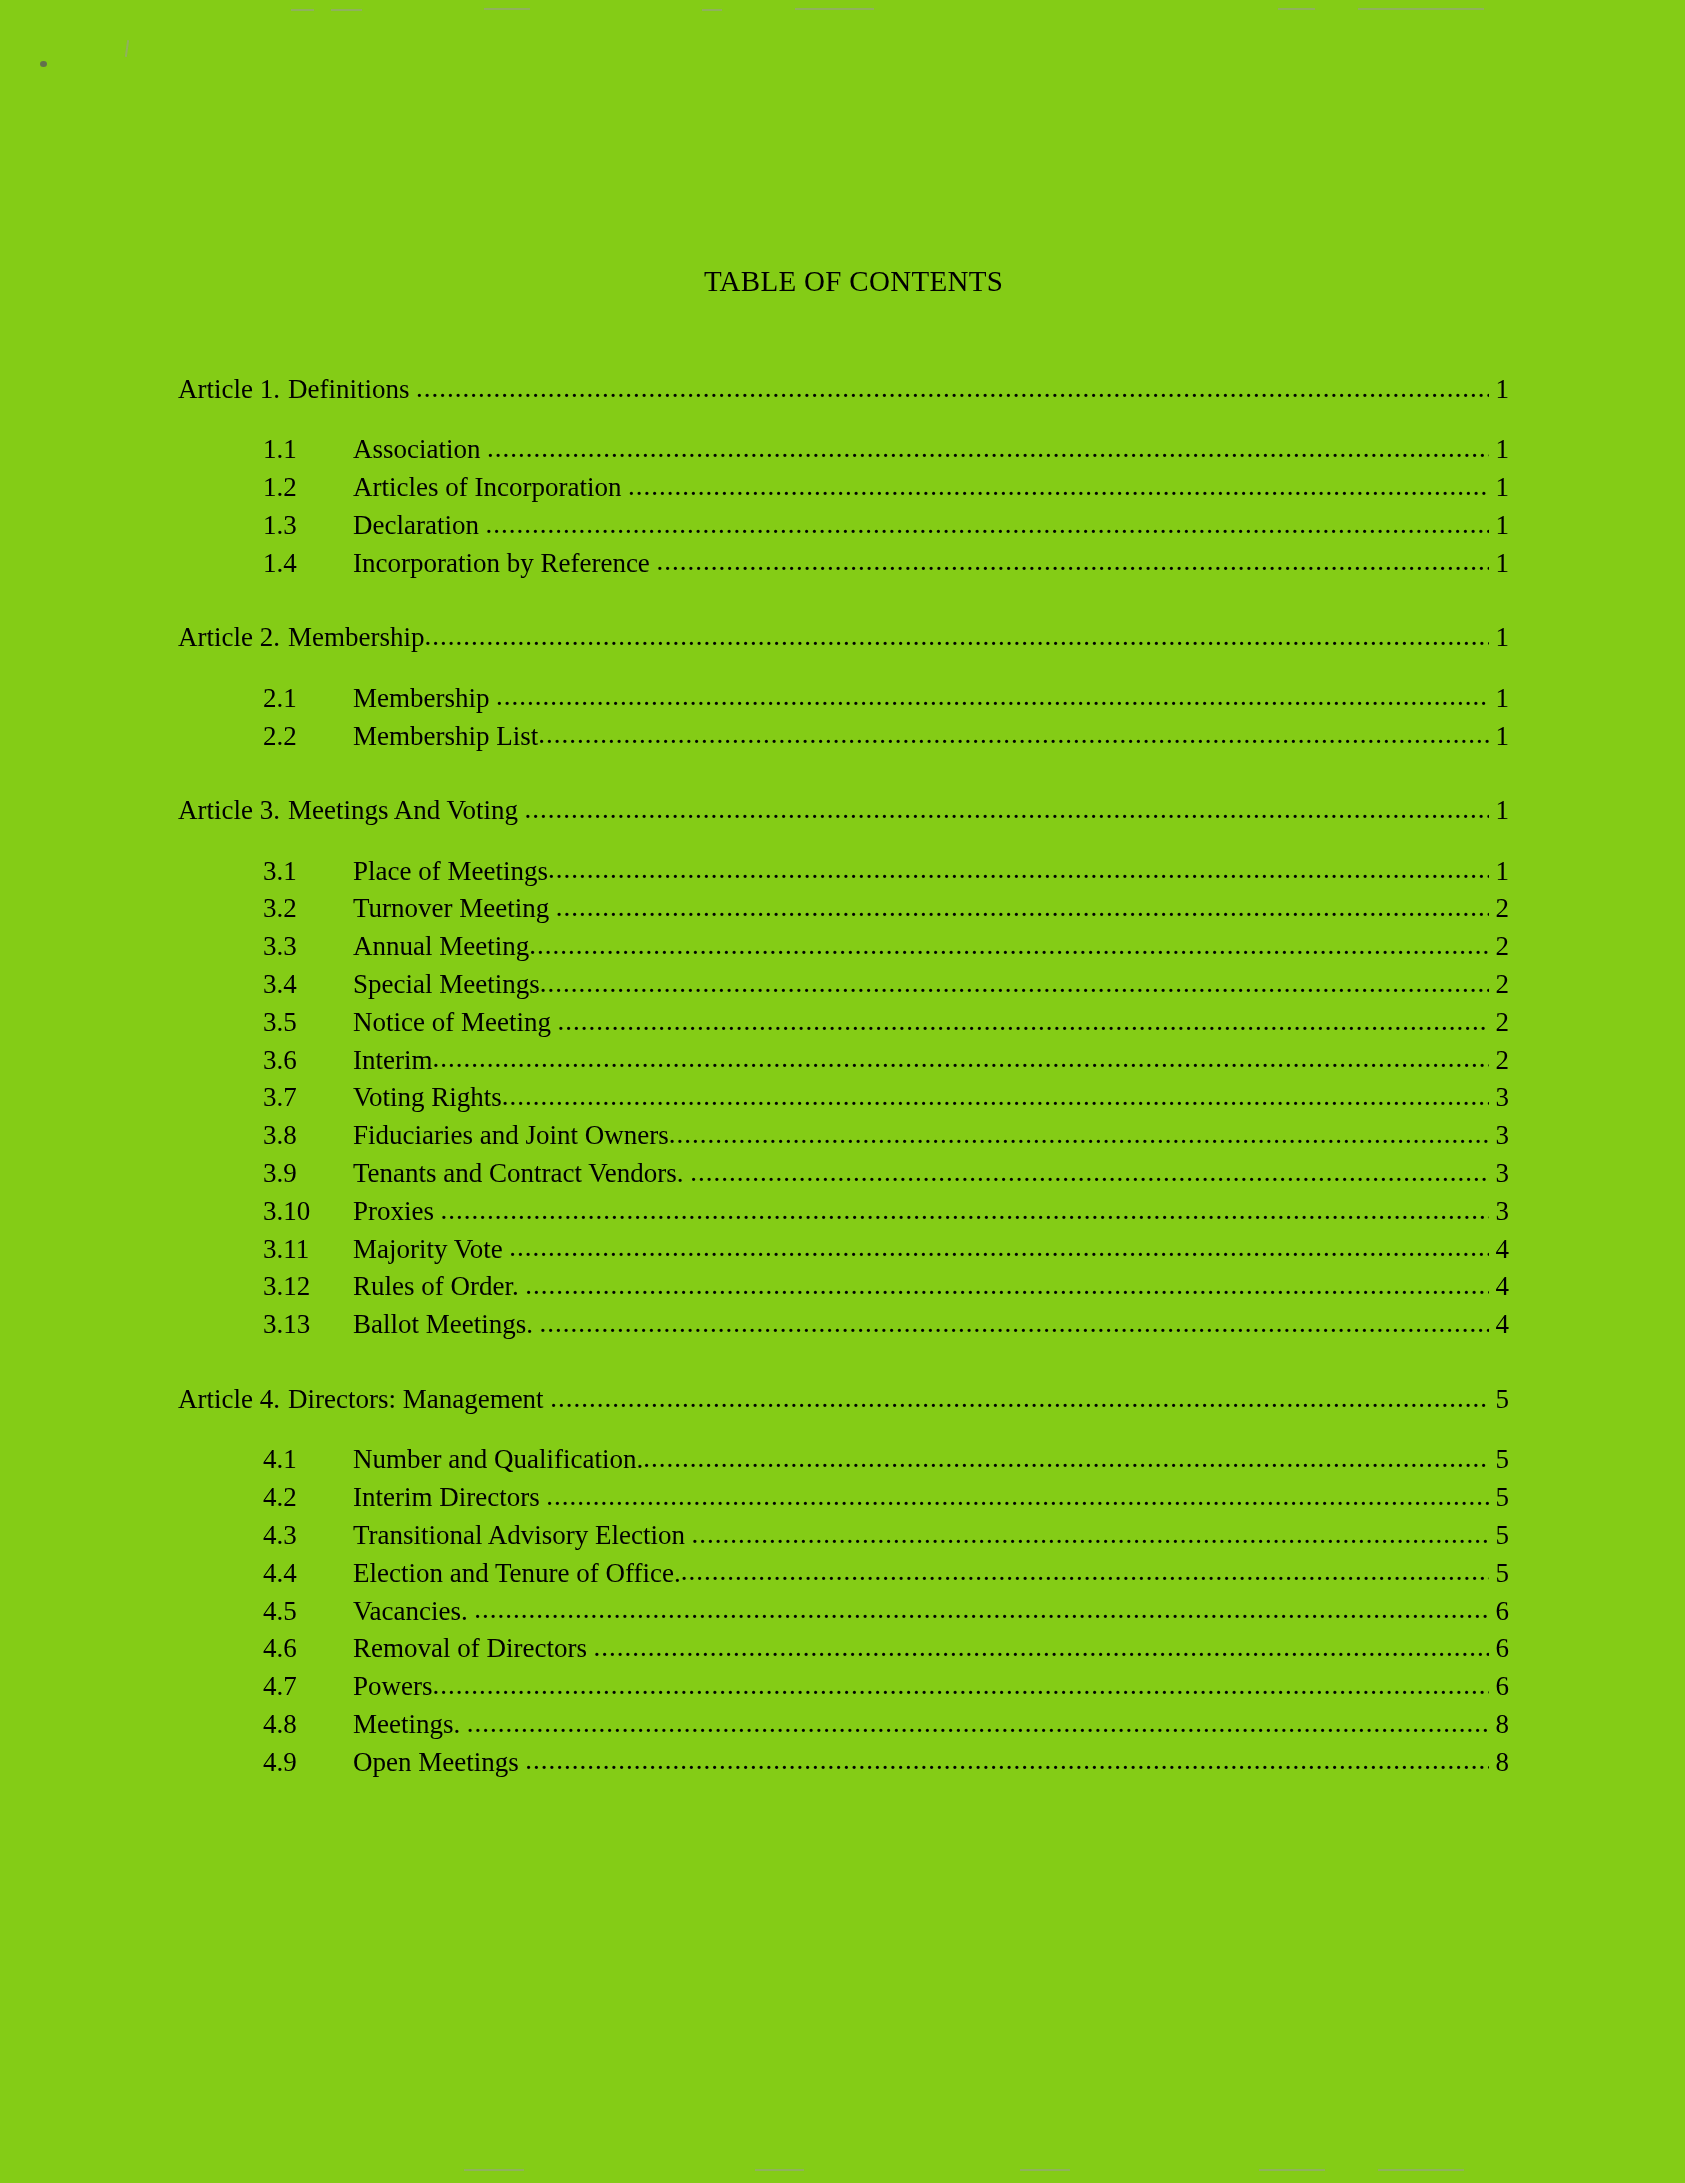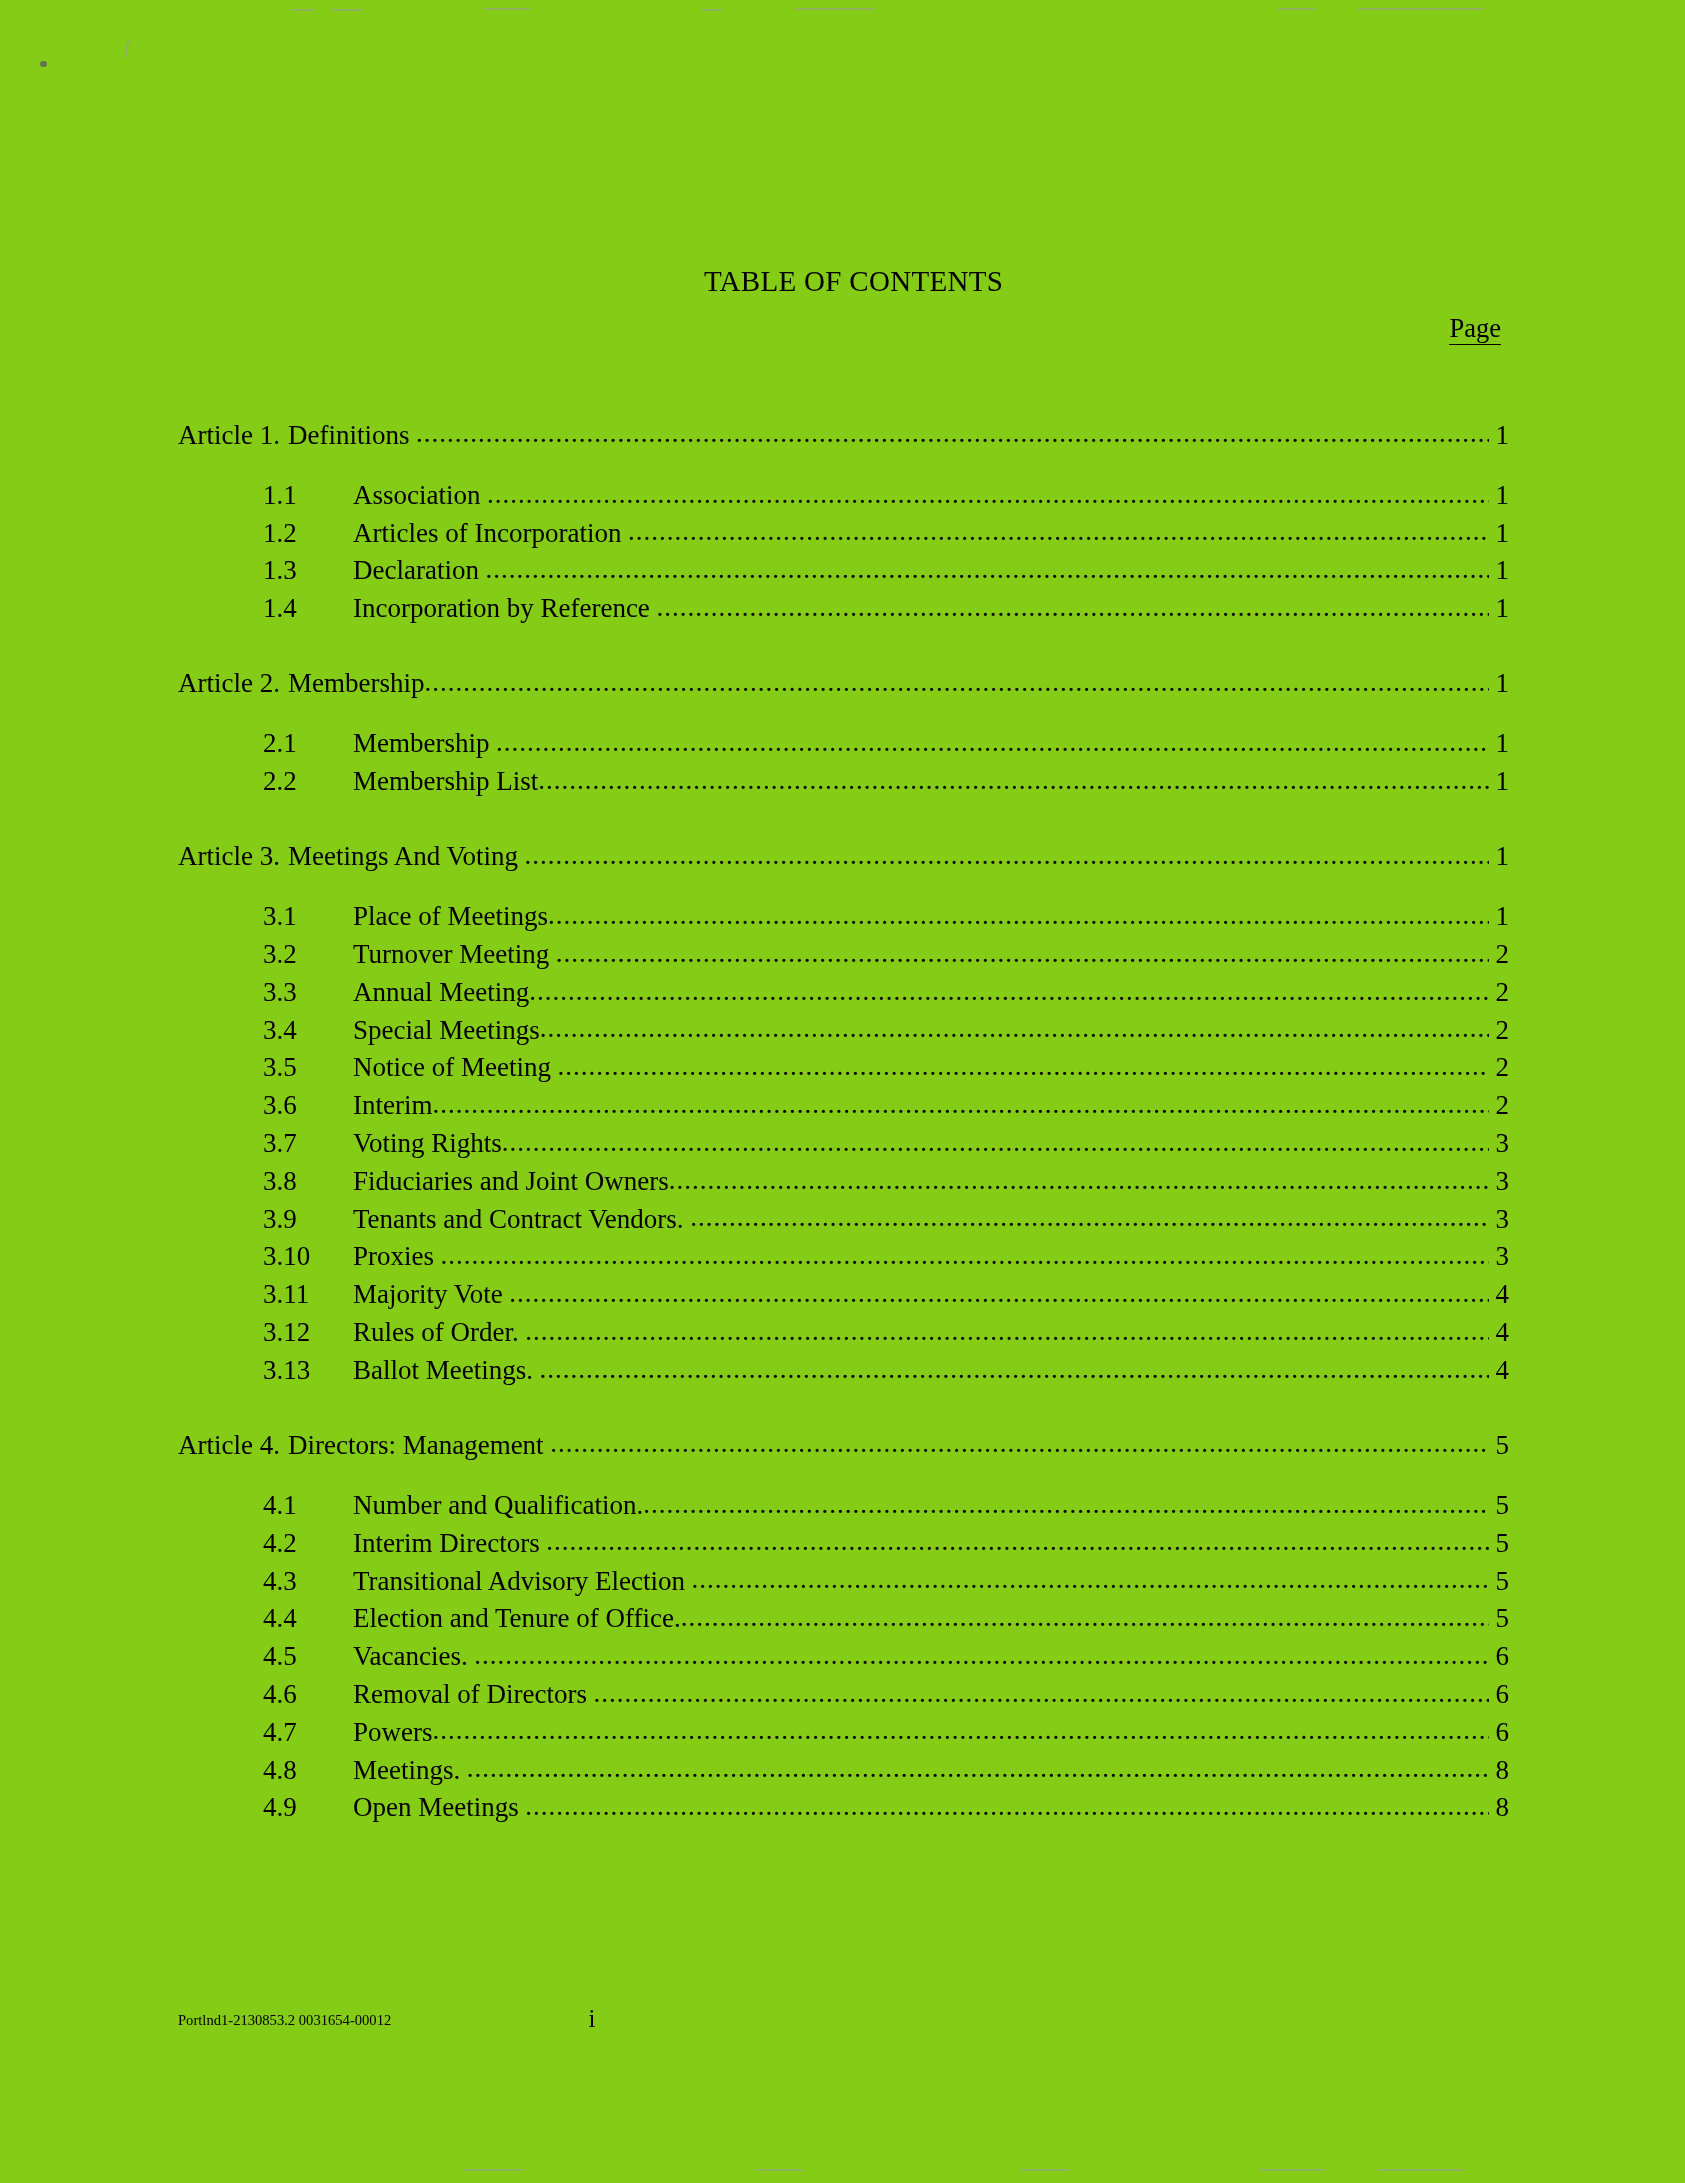--- a/index.html
+++ b/index.html
@@ -146,23 +146,20 @@
   <div class="scan-mark" style="left:464px;  top:2169px;width:60px; height:2px;"></div>
   <div class="scan-mark" style="left:755px; top:2169px;width:49px; height:2px;"></div>
   <div class="scan-mark" style="left:1020px; top:2169px;width:50px; height:2px;"></div>
   <div class="scan-mark" style="left:1259px; top:2169px;width:66px;height:2px;"></div>
   <div class="scan-mark" style="left:1378px; top:2169px;width:86px;height:2px;"></div>
 
   <div class="content">
 
     <div class="doc-title">TABLE OF CONTENTS</div>
 
-    <div class="page-label">
-      <span>Page</span>
-    </div>
 
     <div class="toc">
 
       <div class="group">
         <div class="entry article">
           <span class="num">Article 1.</span>
           <span class="label" style="padding-left:8px;">Definitions</span>
           <span class="dots">......................................................................................................................................................</span>
           <span class="pg">1</span>
         </div>
@@ -367,19 +364,15 @@
             <span class="label">Open Meetings</span>
             <span class="dots">......................................................................................................................................................</span>
             <span class="pg">8</span>
           </div>
         </div>
       </div>
 
     </div>
   </div>
 
-  <div class="footer">
-    <div class="footer-ref">Portlnd1-2130853.2 0031654-00012</div>
-    <div class="footer-page">i</div>
-  </div>
 
 </div>
 
 
 </body></html>

